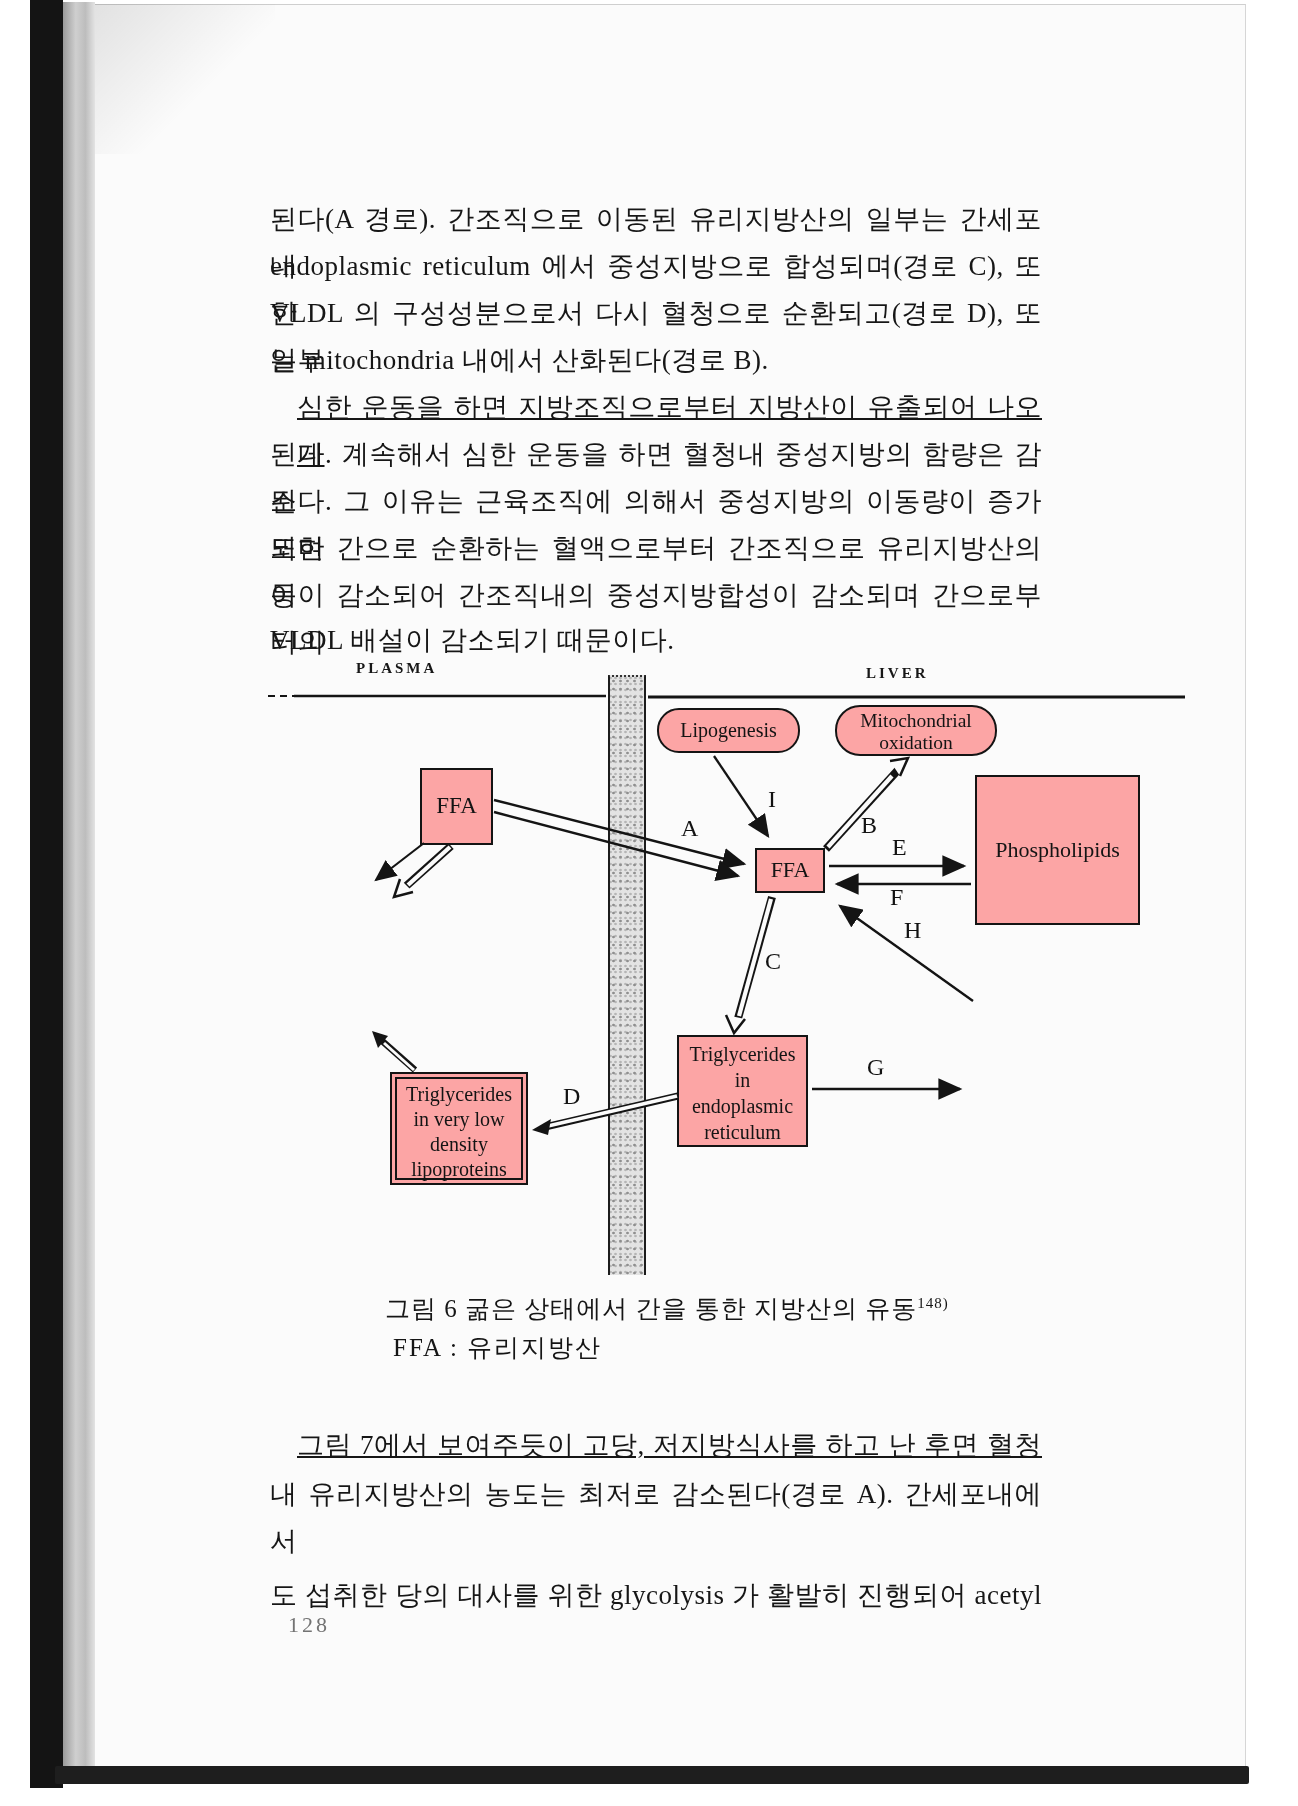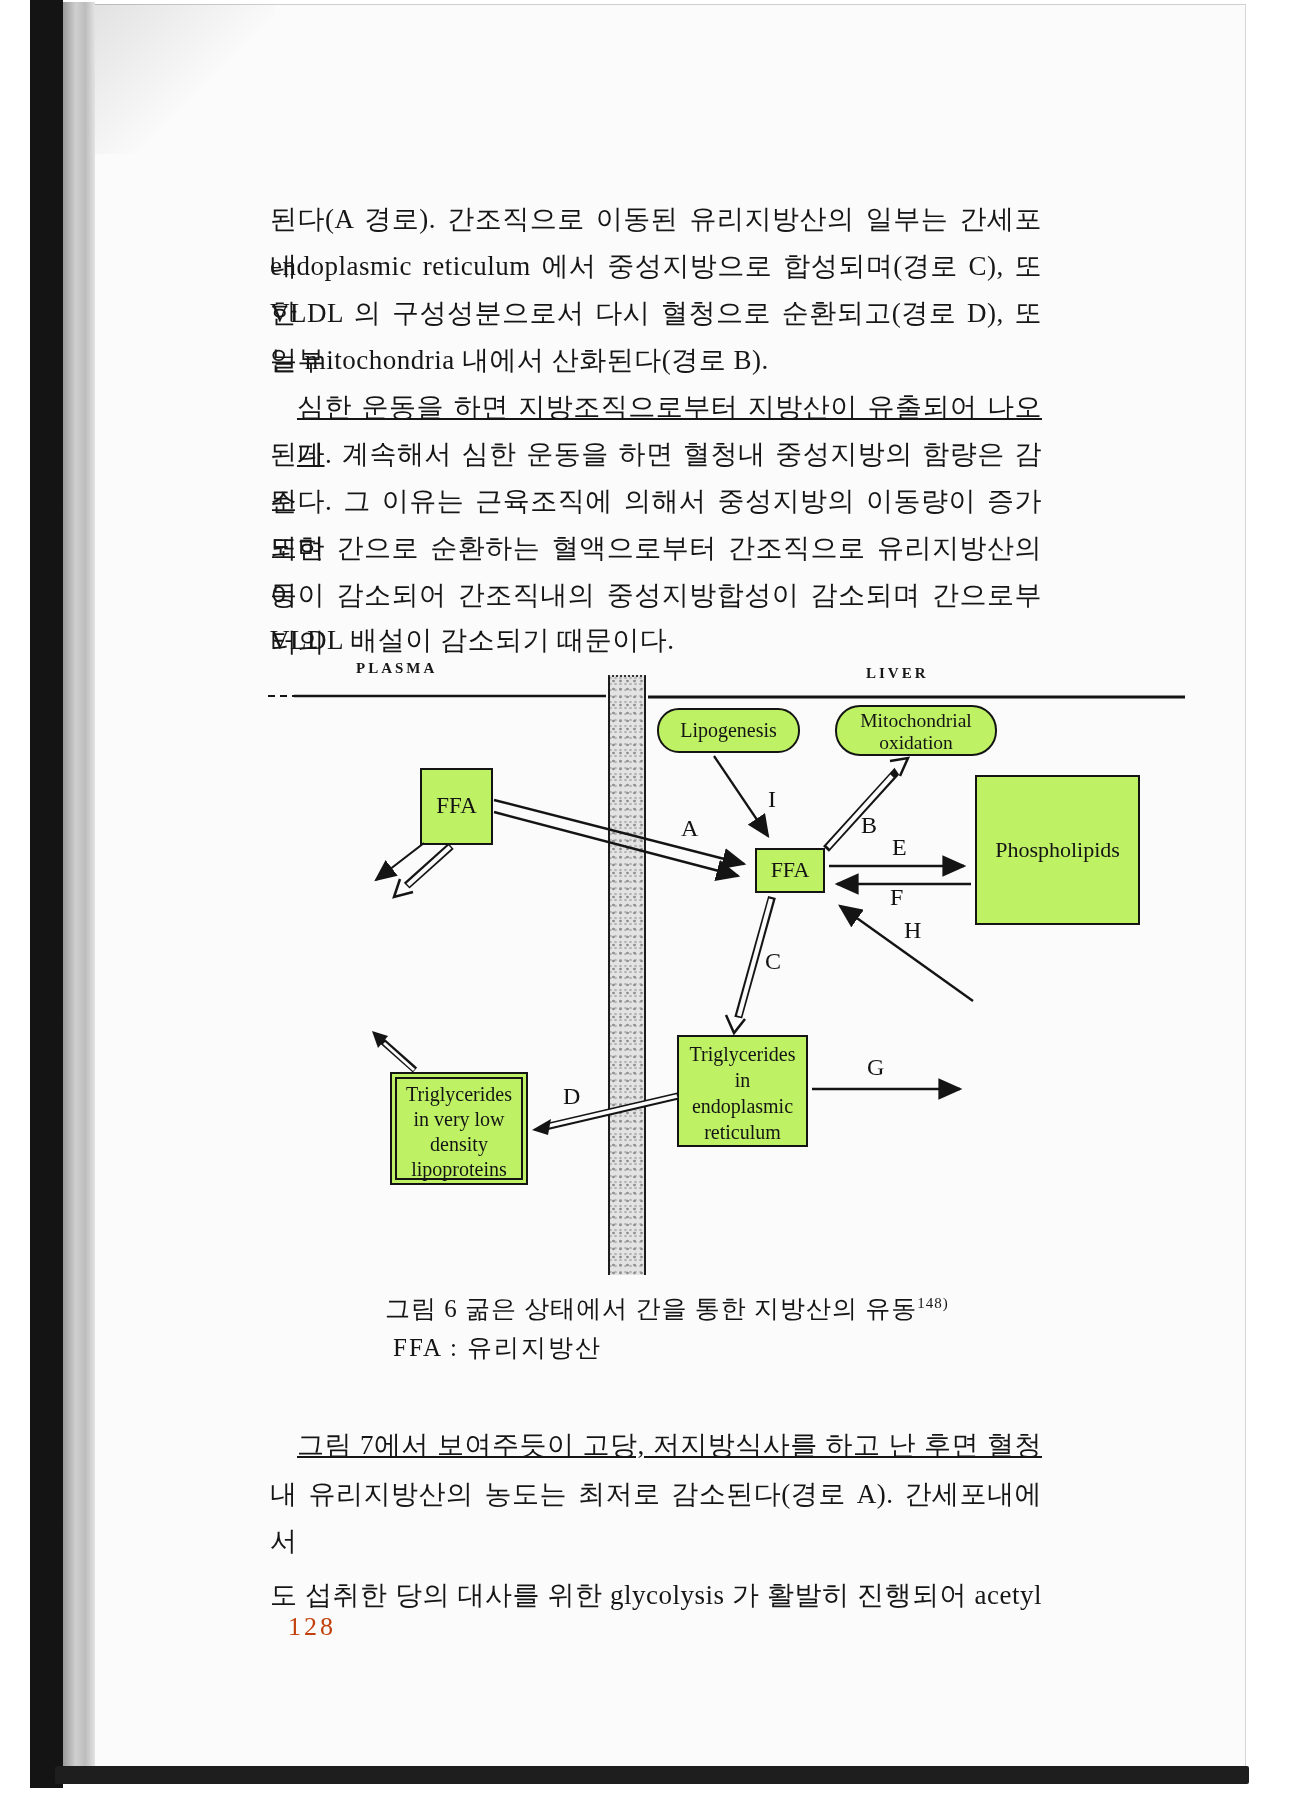--- a/index.html
+++ b/index.html
@@ -18,30 +18,30 @@
   
   .line{position:absolute;left:270px;width:772px;height:48px;font-size:27px;line-height:47px;
         letter-spacing:0.5px;text-align:justify;text-align-last:justify;white-space:normal;color:#161616;}
   .line.last{text-align-last:left;}
   .line.indent{padding-left:27px;width:745px;text-decoration:underline;}
 
   
   .cap{position:absolute;font-size:25px;font-weight:normal;color:#151515;letter-spacing:1px;white-space:nowrap;}
   .cap sup{font-size:15px;}
 
-  .pagenum{position:absolute;left:288px;top:1612px;font-size:26px;letter-spacing:3px;color:#c2410c;}
+  .pagenum{position:absolute;left:288px;top:1612px;font-size:22px;letter-spacing:3px;color:#737373;}
 
   
   .region-label{position:absolute;font-size:15px;letter-spacing:3px;color:#171717;z-index:4;font-weight:bold;}
   .bar{position:absolute;left:608px;top:675px;width:38px;height:600px;z-index:1;
        background-color:#e3e3e3;
        background-image:radial-gradient(#8f8f8f 1px,transparent 1.4px),radial-gradient(#b5b5b5 1px,transparent 1.3px);
        background-size:7px 8px,5px 6px;background-position:0 0,3px 4px;
        border-left:2.5px solid #1c1c1c;border-right:2.5px solid #1c1c1c;border-top:2px dotted #333;box-sizing:border-box;}
-  .dbox{position:absolute;border:2.5px solid #141414;background:#bef264;text-align:center;
+  .dbox{position:absolute;border:2.5px solid #141414;background:#fca5a5;text-align:center;
         box-sizing:border-box;z-index:2;color:#141414;}
   .dbox .bl{display:block;}
   .plabel{position:absolute;font-size:24px;color:#121212;z-index:6;}
   svg.arrows{position:absolute;left:0;top:0;z-index:5;pointer-events:none;}
 </style>
 </head>
 <body>
 
 <div class="canvas">
 

